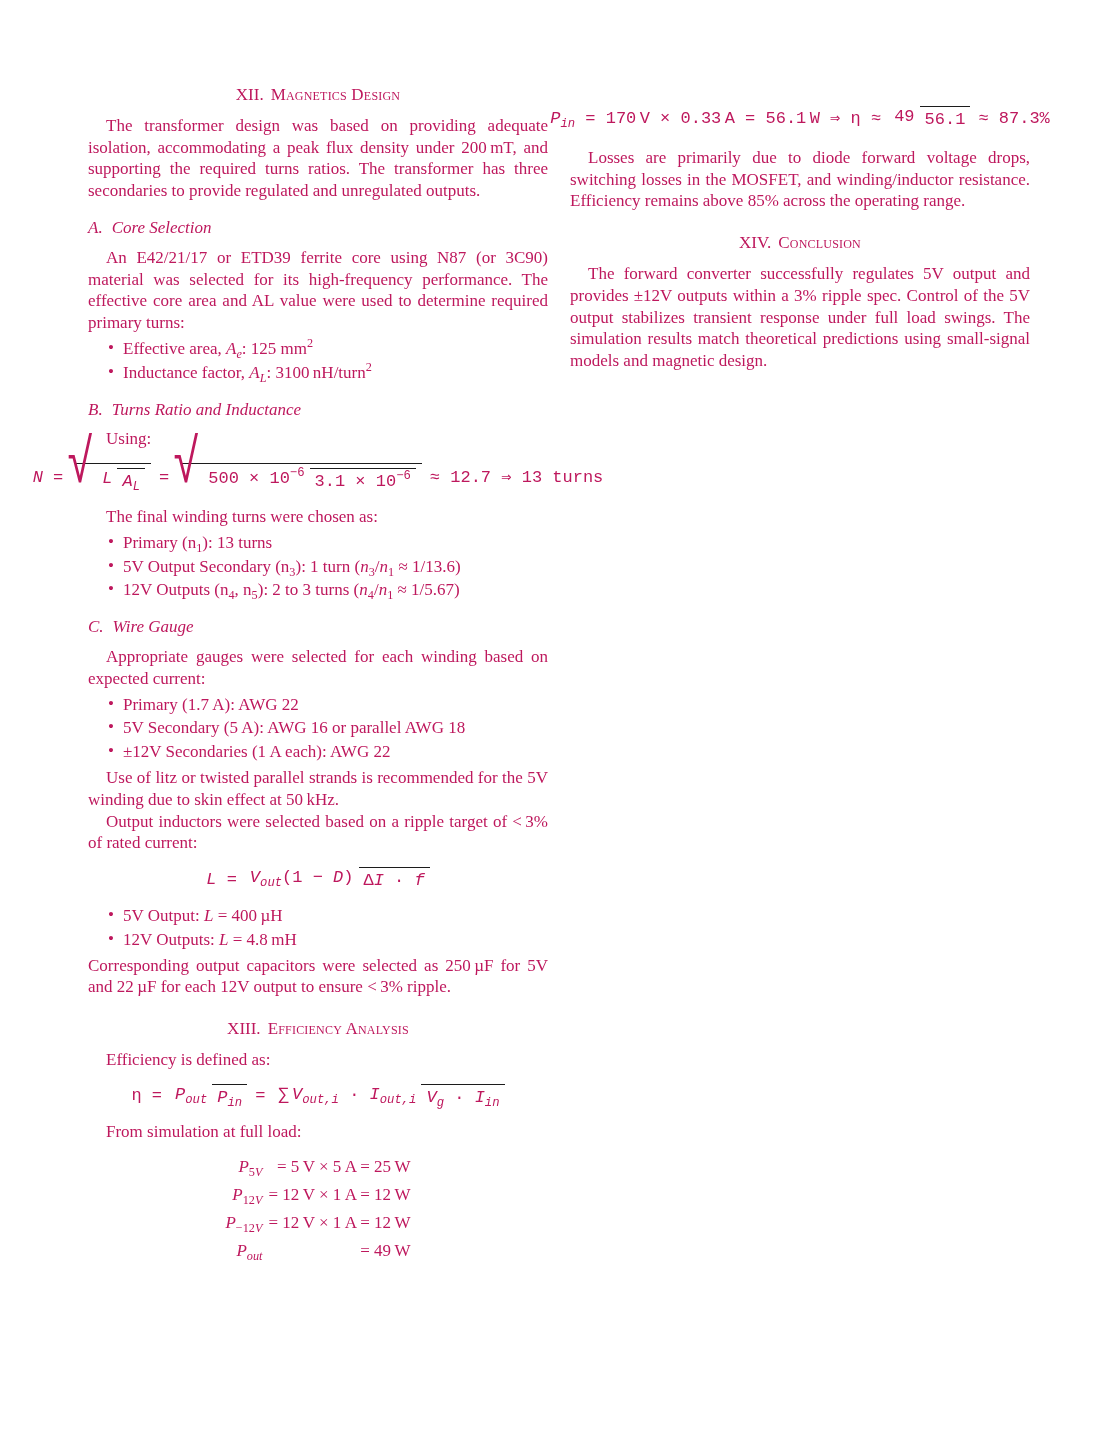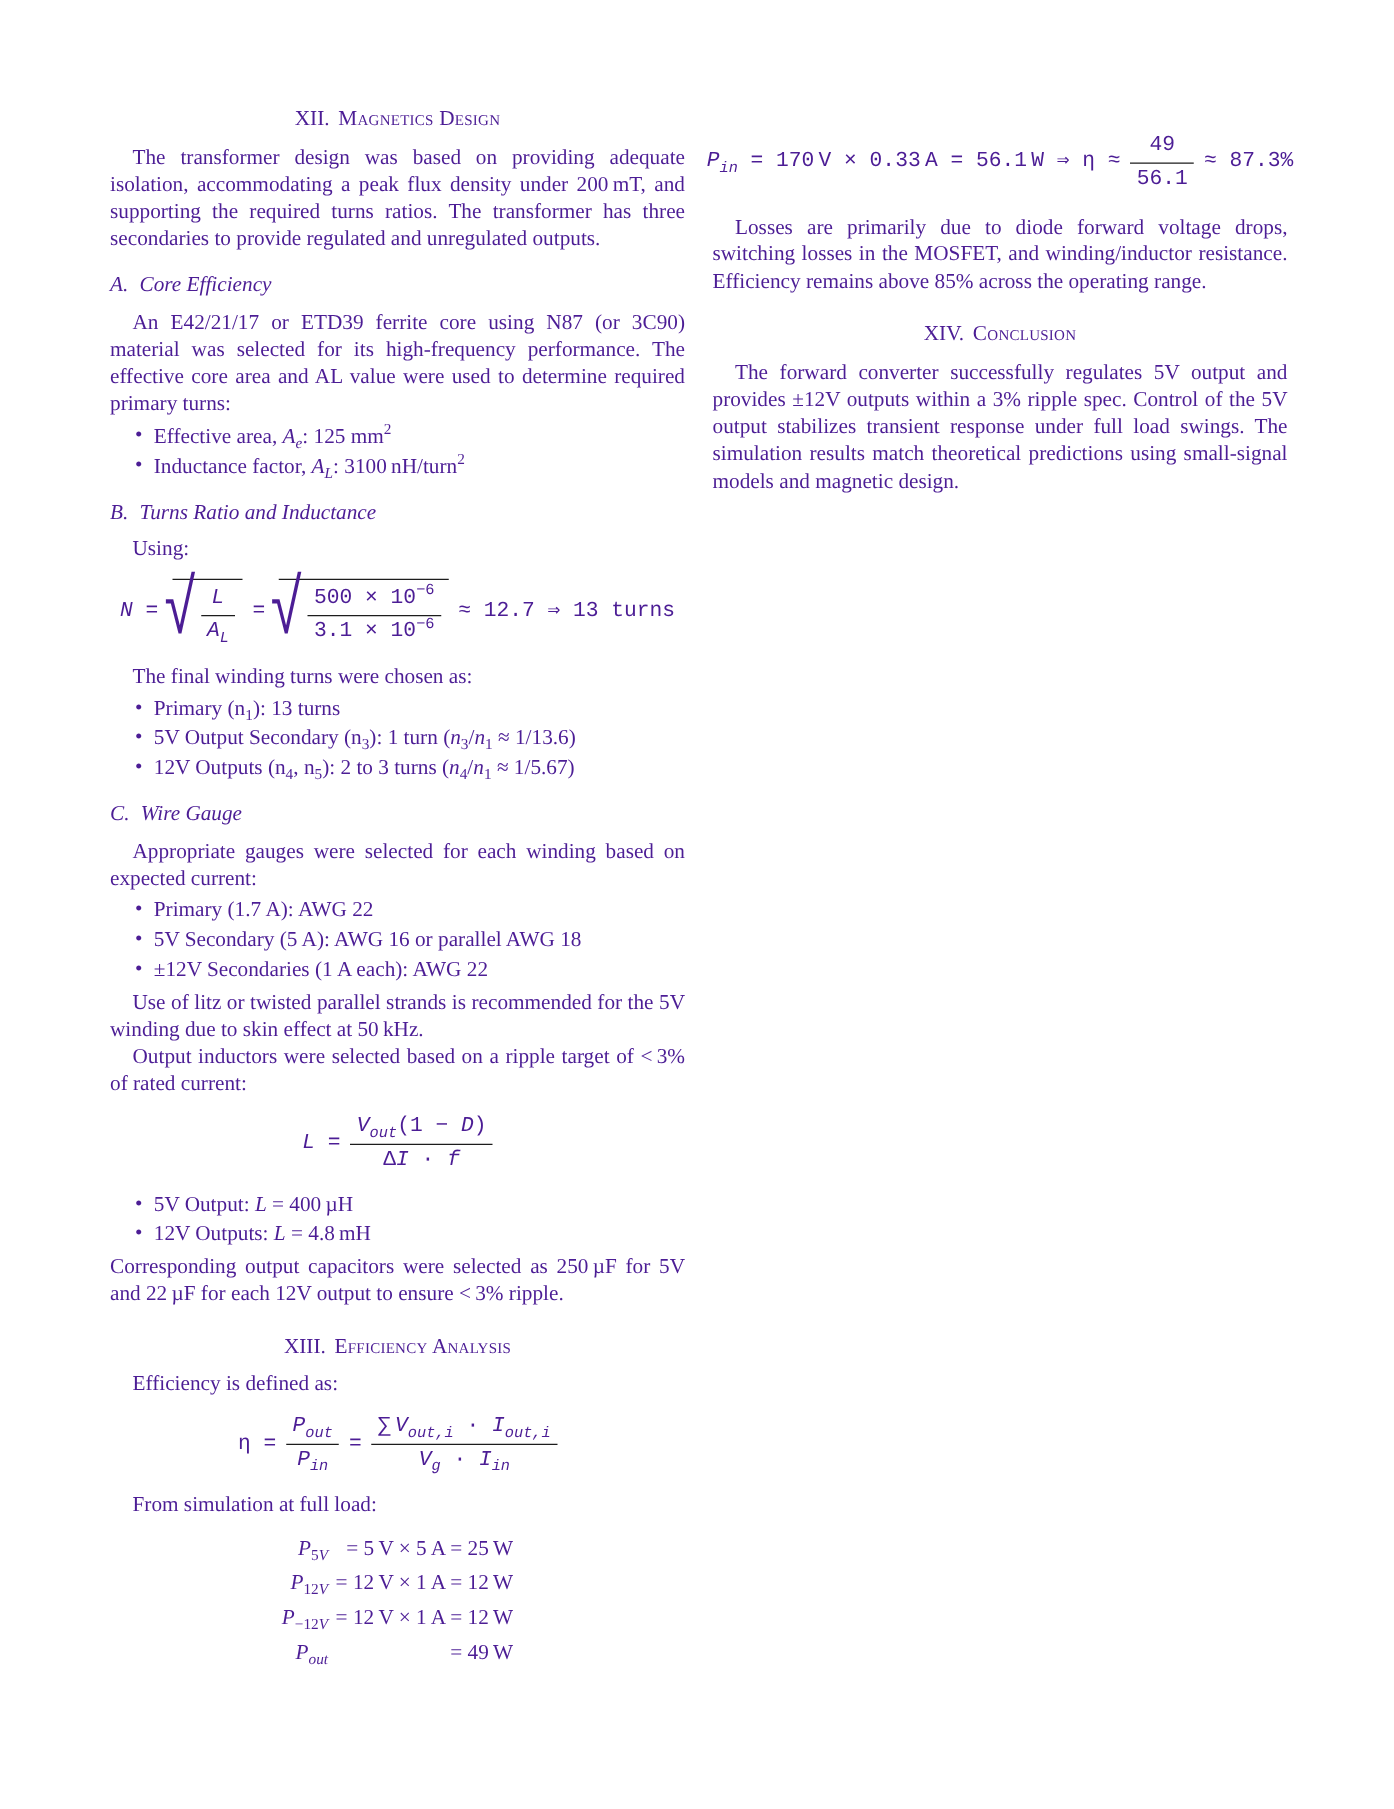--- a/index.html
+++ b/index.html
@@ -1,21 +1,21 @@
 <!DOCTYPE html>
 <html><head>
 <meta charset="utf-8">
 <style>
   html, body { margin:0; padding:0; background:#ffffff; }
   .page {
     position: relative;
     width: 1115px;
     height: 1447px;
     background: #ffffff;
-    color: #4c1d95;
+    color: #be185d;
     font-family: "Liberation Serif", "DejaVu Serif", serif;
     font-size: 17px;
     line-height: 21.8px;
     overflow: hidden;
   }
   .cols {
     display: flex;
     padding: 84px 85px 0 88px;
     gap: 22px;
   }
@@ -61,21 +61,21 @@
     justify-content: center;
     align-items: center;
     margin: 13px 0;
     gap: 8px;
     text-indent: 0;
     white-space: nowrap;
     font-family: Liberation Mono, monospace;
   }
   .eq i { font-style: italic; }
 
-  .frac { display: inline-flex; flex-direction: column; text-align: center; vertical-align: middle; }
+  .frac { display: inline-flex; text-align: center; vertical-align: middle; }
   .frac .num { padding: 0 5px 2px 5px; }
   .frac .den { border-top: 1.4px solid #1c1c1c; padding: 2px 5px 0 5px; }
 
   .sqrt {
     position: relative;
     display: inline-block;
     border-top: 1.6px solid #1c1c1c;
     padding: 4px 6px 0 23px;
     margin-left: 3px;
   }
@@ -112,21 +112,21 @@
 
     <div class="col">
 
       <h2 class="section first">
         <span>XII.</span><span class="sc">Magnetics Design</span>
       </h2>
 
       <p class="body">The transformer design was based on providing adequate isolation, accommodating a peak flux density under 200 mT, and supporting the required turns ratios. The transformer has three secondaries to provide regulated and unregulated outputs.</p>
 
       <h3 class="subsection">
-        <span>A.</span><span class="subtitle">Core Efficiency</span>
+        <span>A.</span><span class="subtitle">Core Selection</span>
       </h3>
       <p class="body">An E42/21/17 or ETD39 ferrite core using N87 (or 3C90) material was selected for its high-frequency performance. The effective core area and AL value were used to determine required primary turns:</p>
       <ul class="blt">
         <li>Effective area, <i>A<sub>e</sub></i>: 125 mm<sup>2</sup></li>
         <li>Inductance factor, <i>A<sub>L</sub></i>: 3100 nH/turn<sup>2</sup></li>
       </ul>
 
       <h3 class="subsection">
         <span>B.</span><span class="subtitle">Turns Ratio and Inductance</span>
       </h3>

